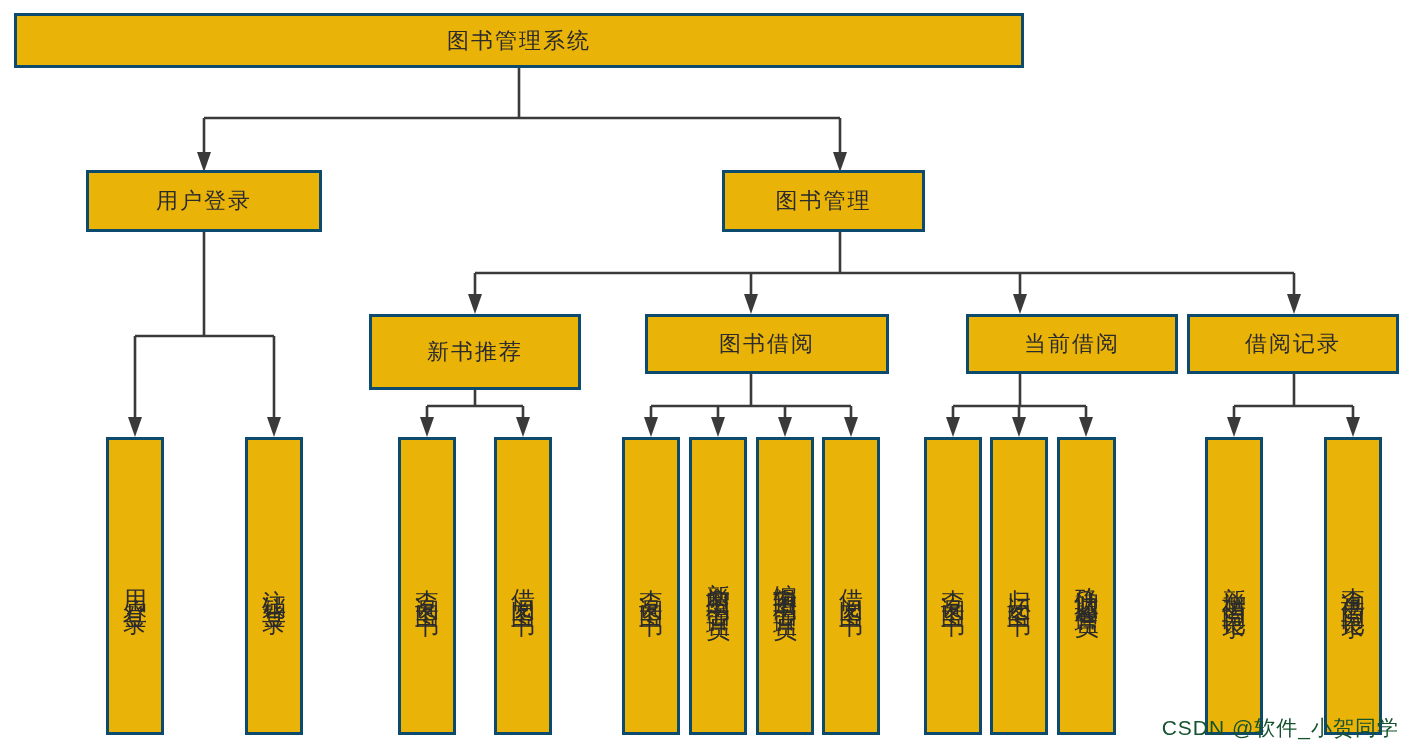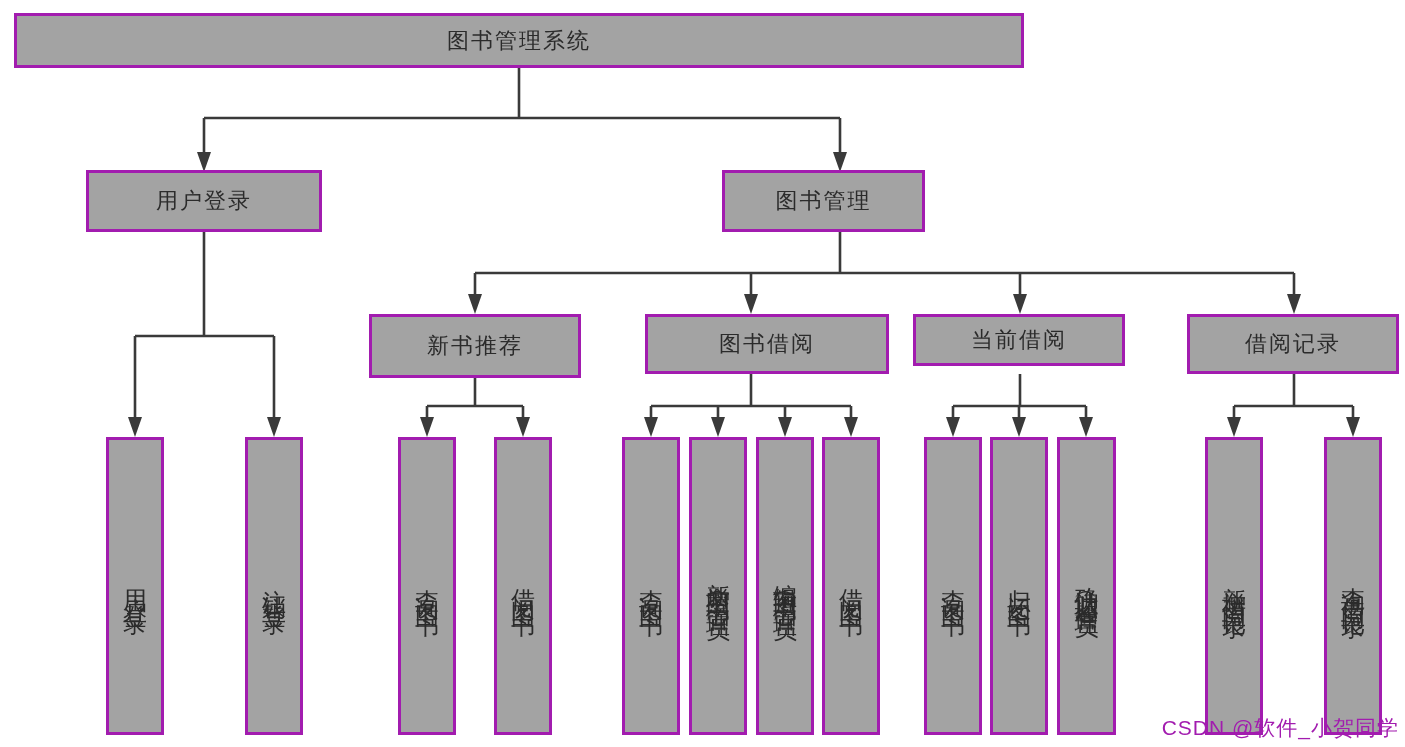--- a/index.html
+++ b/index.html
@@ -17,22 +17,22 @@
   }
   #connectors {
     position: absolute;
     left: 0; top: 0;
     width: 1405px; height: 747px;
     z-index: 1;
   }
   .node {
     position: absolute;
     box-sizing: border-box;
-    background: #a3a3a3;
-    border: 3px solid #a21caf;
+    background: #eab308;
+    border: 3px solid #0c4a6e;
     display: flex;
     align-items: center;
     justify-content: center;
     z-index: 2;
     color: #2b2b2b;
   }
   .hbox {
     font-size: 22px;
     letter-spacing: 2px;
     white-space: nowrap;
@@ -46,21 +46,21 @@
     line-height: 1;
     color: #2b2b2b;
   }
   .watermark {
     position: absolute;
     right: 6px;
     top: 714px;
     z-index: 3;
     font-size: 21px;
     letter-spacing: 1px;
-    color: #a21caf;
+    color: #14532d;
     white-space: nowrap;
   }
 </style>
 </head>
 <body>
 
 <div id="canvas">
 
   <svg id="connectors" viewBox="0 0 1405 747" xmlns="http://www.w3.org/2000/svg">
     <g stroke="#3a3a3a" stroke-width="2.6" fill="none">
@@ -109,27 +109,27 @@
     <span>图书管理系统</span>
   </div>
 
   <div class="node hbox" style="left:86px; top:170px; width:236px; height:62px;">
     <span>用户登录</span>
   </div>
   <div class="node hbox" style="left:722px; top:170px; width:203px; height:62px;">
     <span>图书管理</span>
   </div>
 
-  <div class="node hbox" style="left:369px; top:314px; width:212px; height:64px;">
+  <div class="node hbox" style="left:369px; top:314px; width:212px; height:76px;">
     <span>新书推荐</span>
   </div>
   <div class="node hbox" style="left:645px; top:314px; width:244px; height:60px;">
     <span>图书借阅</span>
   </div>
-  <div class="node hbox" style="left:913px; top:314px; width:212px; height:52px;">
+  <div class="node hbox" style="left:966px; top:314px; width:212px; height:60px;">
     <span>当前借阅</span>
   </div>
   <div class="node hbox" style="left:1187px; top:314px; width:212px; height:60px;">
     <span>借阅记录</span>
   </div>
 
   <div class="node vbox" style="left:106px; top:437px; width:58px; height:298px;">
     <span class="vtext">用户登录</span>
   </div>
   <div class="node vbox" style="left:245px; top:437px; width:58px; height:298px;">

